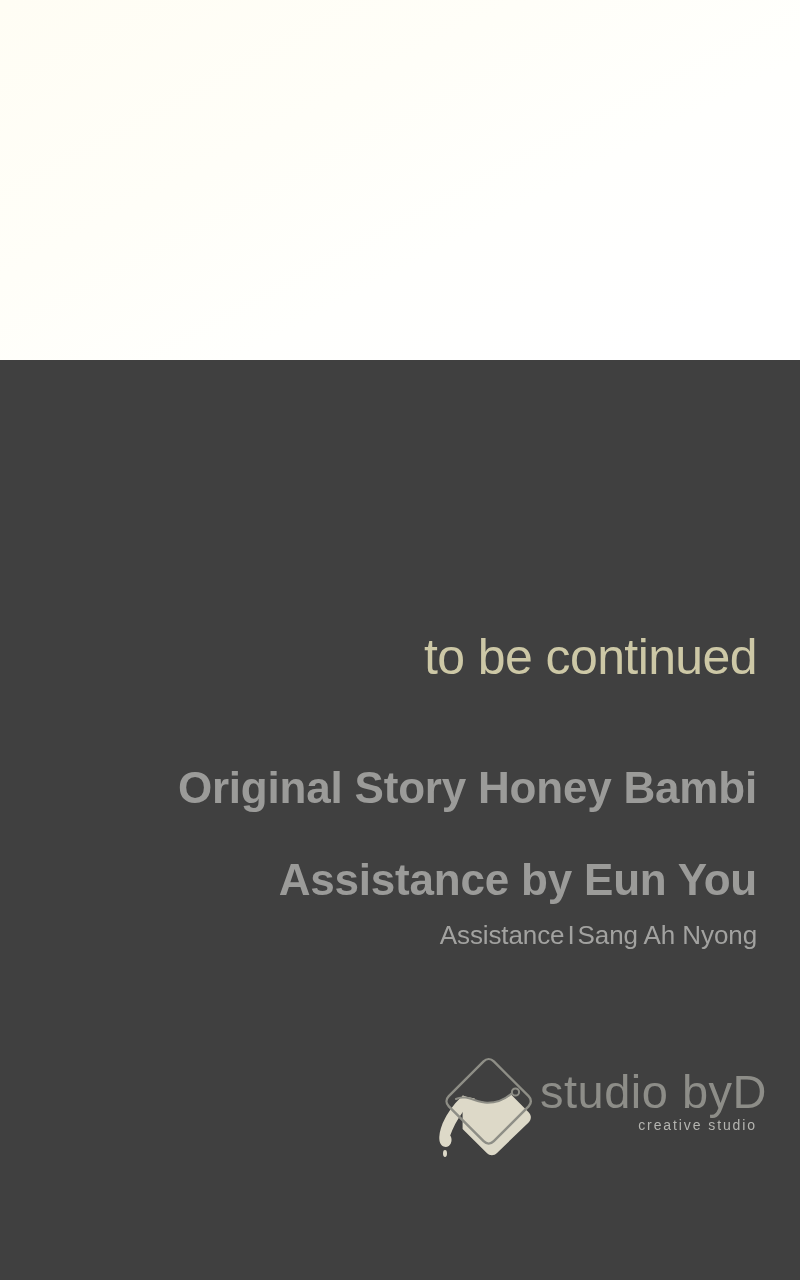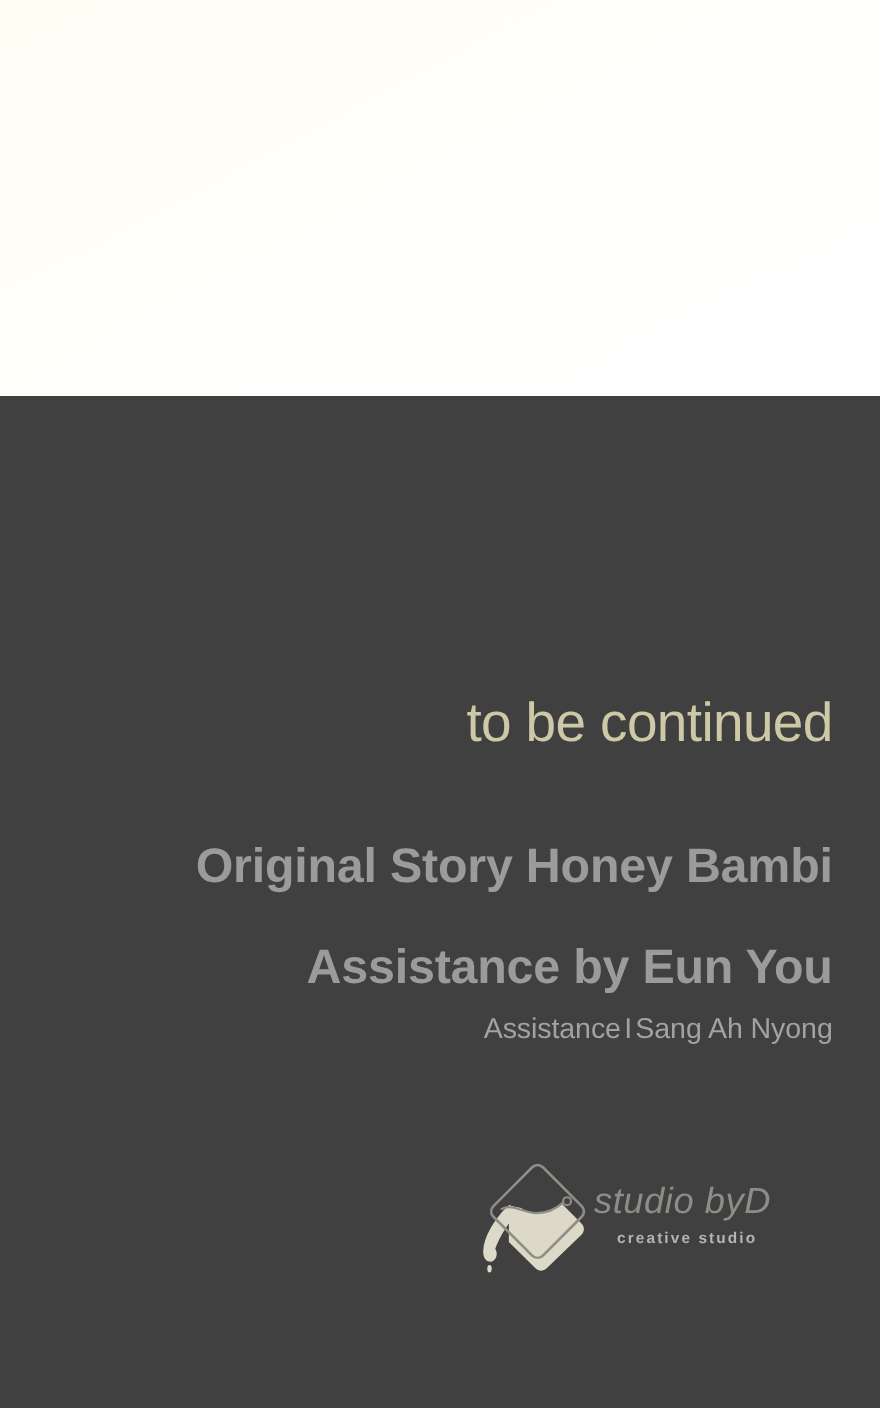--- a/index.html
+++ b/index.html
@@ -106,38 +106,38 @@
 
   #logo-wordmark {
     position: absolute;
     left: 108px;
     top: 14px;
     width: 217px;
     height: 80px;
   }
 
   #studio-byd-text {
-    font-size: 33px;
+    font-size: 47px;
     line-height: 52px;
     font-weight: 400;
     color: #8d8d88;
     letter-spacing: 0.5px;
     white-space: nowrap;
-    font-style: italic;
   }
 
   #creative-studio-text {
     margin-top: -2px;
     margin-left: 21px;
     font-size: 14px;
     line-height: 18px;
-    font-weight: 700;
+    font-weight: 400;
     color: #b4b4b0;
     letter-spacing: 1.9px;
     white-space: nowrap;
+    text-align: right;
   }
 </style>
 </head>
 <body>
 
 <div id="page">
 
   <div id="paper-tint"></div>
 
   <div id="credits-block">

